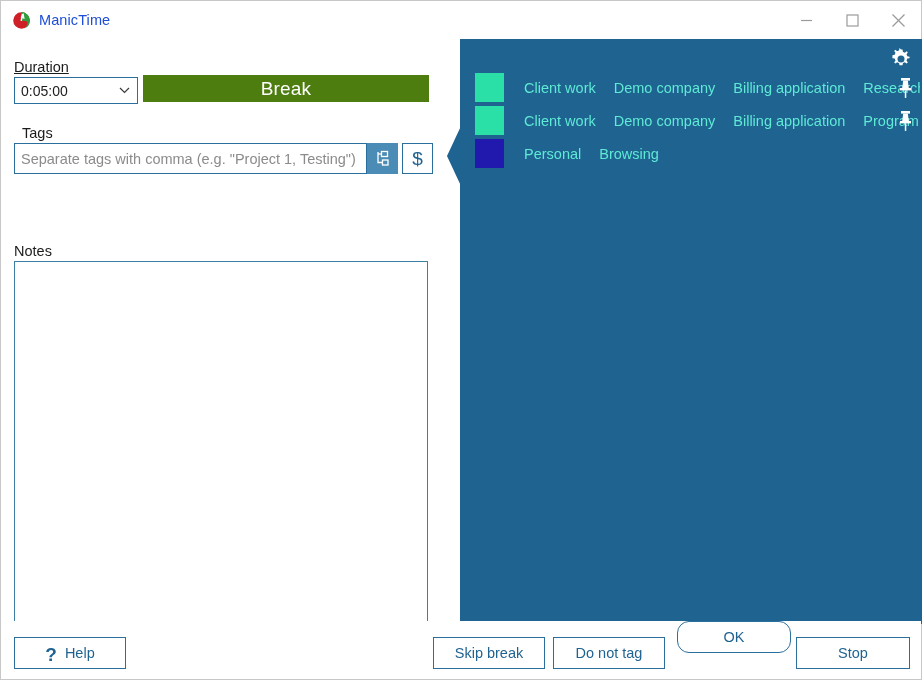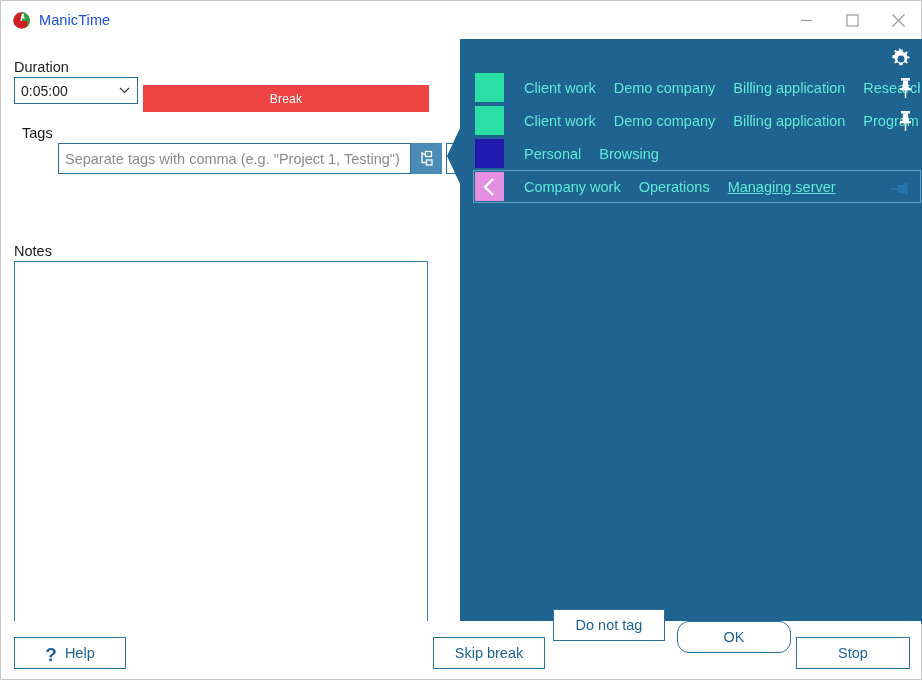--- a/index.html
+++ b/index.html
@@ -67,21 +67,21 @@
     border: 0;
     padding: 0;
   }
   .win-btn svg { display: block; }
 
   
   .field-label {
     font-size: 14.5px;
     color: #1b1b1b;
   }
-  .lbl-duration { position: absolute; left: 13px; top: 58px; }
+  .lbl-duration { position: absolute; left: 13px; top: 58px; text-decoration: underline; }
   .lbl-tags     { position: absolute; left: 21px; top: 124px; }
   .lbl-notes    { position: absolute; left: 13px; top: 242px; }
 
   .duration-select {
     position: absolute;
     left: 13px; top: 76px;
     width: 124px;
     height: 27px;
     box-sizing: border-box;
     border: 1px solid #2b6f9e;
@@ -97,28 +97,28 @@
   .chev {
     width: 18px;
     display: flex;
     align-items: center;
     justify-content: center;
     padding-right: 4px;
   }
 
   .break-btn {
     position: absolute;
-    left: 142px; top: 84px;
+    left: 142px; top: 74px;
     width: 286px;
     height: 27px;
-    background: #ef4444;
+    background: #4d7c0f;
     border: 0;
     color: #ffffff;
     font-family: "Liberation Sans", sans-serif;
-    font-size: 12px;
+    font-size: 19px;
     letter-spacing: .2px;
     display: flex;
     align-items: center;
     justify-content: center;
     box-sizing: border-box;
   }
 
   .tags-row {
     position: absolute;
     left: 13px; top: 142px;
@@ -130,21 +130,20 @@
     width: 353px;
     height: 31px;
     box-sizing: border-box;
     border: 1px solid #2b6f9e;
     background: #ffffff;
     font-family: "Liberation Sans", sans-serif;
     font-size: 14.5px;
     color: #8b8b8b;
     padding: 0 6px;
     outline: none;
-    margin-left: 44px;
   }
   .tags-input::placeholder { color: #8b8b8b; opacity: 1; }
   .icon-btn {
     width: 31px;
     height: 31px;
     box-sizing: border-box;
     border: 1px solid #2b6f9e;
     background: #ffffff;
     display: flex;
     align-items: center;
@@ -284,21 +283,21 @@
     font-family: "Liberation Sans", sans-serif;
     font-size: 14.5px;
     display: flex;
     align-items: center;
     justify-content: center;
     padding: 0;
     gap: 8px;
   }
   .btn-help   { left: 13px;  top: 636px; width: 112px; height: 32px; }
   .btn-skip   { left: 432px; top: 636px; width: 112px; height: 32px; }
-  .btn-donot  { left: 552px; top: 608px; width: 112px; height: 32px; }
+  .btn-donot  { left: 552px; top: 636px; width: 112px; height: 32px; }
   .btn-ok     { left: 676px; top: 620px; width: 114px; height: 32px; border-radius: 12px; }
   .btn-stop   { left: 795px; top: 636px; width: 114px; height: 32px; }
   .qmark {
     font-size: 19px;
     font-weight: bold;
     color: #1f6391;
     line-height: 1;
     position: relative;
     top: 1px;
   }
@@ -431,39 +430,20 @@
 
 
       <div class="tag-row">
         <span class="swatch" style="background:#2119ad"></span>
         <span class="tag-text">
           <span class="tag-part">Personal</span>
           <span class="tag-part">Browsing</span>
         </span>
       </div>
 
-      <div class="tag-row selected">
-        <span class="swatch back-chevron" style="background:#e48fe0">
-          <svg width="17" height="20" viewBox="0 0 17 20">
-            <polyline points="12,2 4,10 12,18" fill="none" stroke="#ffffff" stroke-width="2.4"></polyline>
-          </svg>
-        </span>
-        <span class="tag-text">
-          <span class="tag-part">Company work</span>
-          <span class="tag-part">Operations</span>
-          <span class="tag-part underline">Managing server</span>
-        </span>
-        <span class="pin flag">
-          <svg width="22" height="16" viewBox="0 0 22 16">
-            <rect x="17" y="2" width="2.6" height="12" fill="#2477ad"></rect>
-            <path d="M17 3.6 L17 12.4 L9.6 11.4 L9.6 4.6 Z" fill="#2477ad"></path>
-            <rect x="2" y="7" width="8" height="1.6" fill="#2477ad"></rect>
-          </svg>
-        </span>
-      </div>
 
     </div>
   </div>
 
   <div class="bottombar"></div>
 
   <button class="btn btn-help">
     <span class="qmark">?</span>
     <span>Help</span>
   </button>

